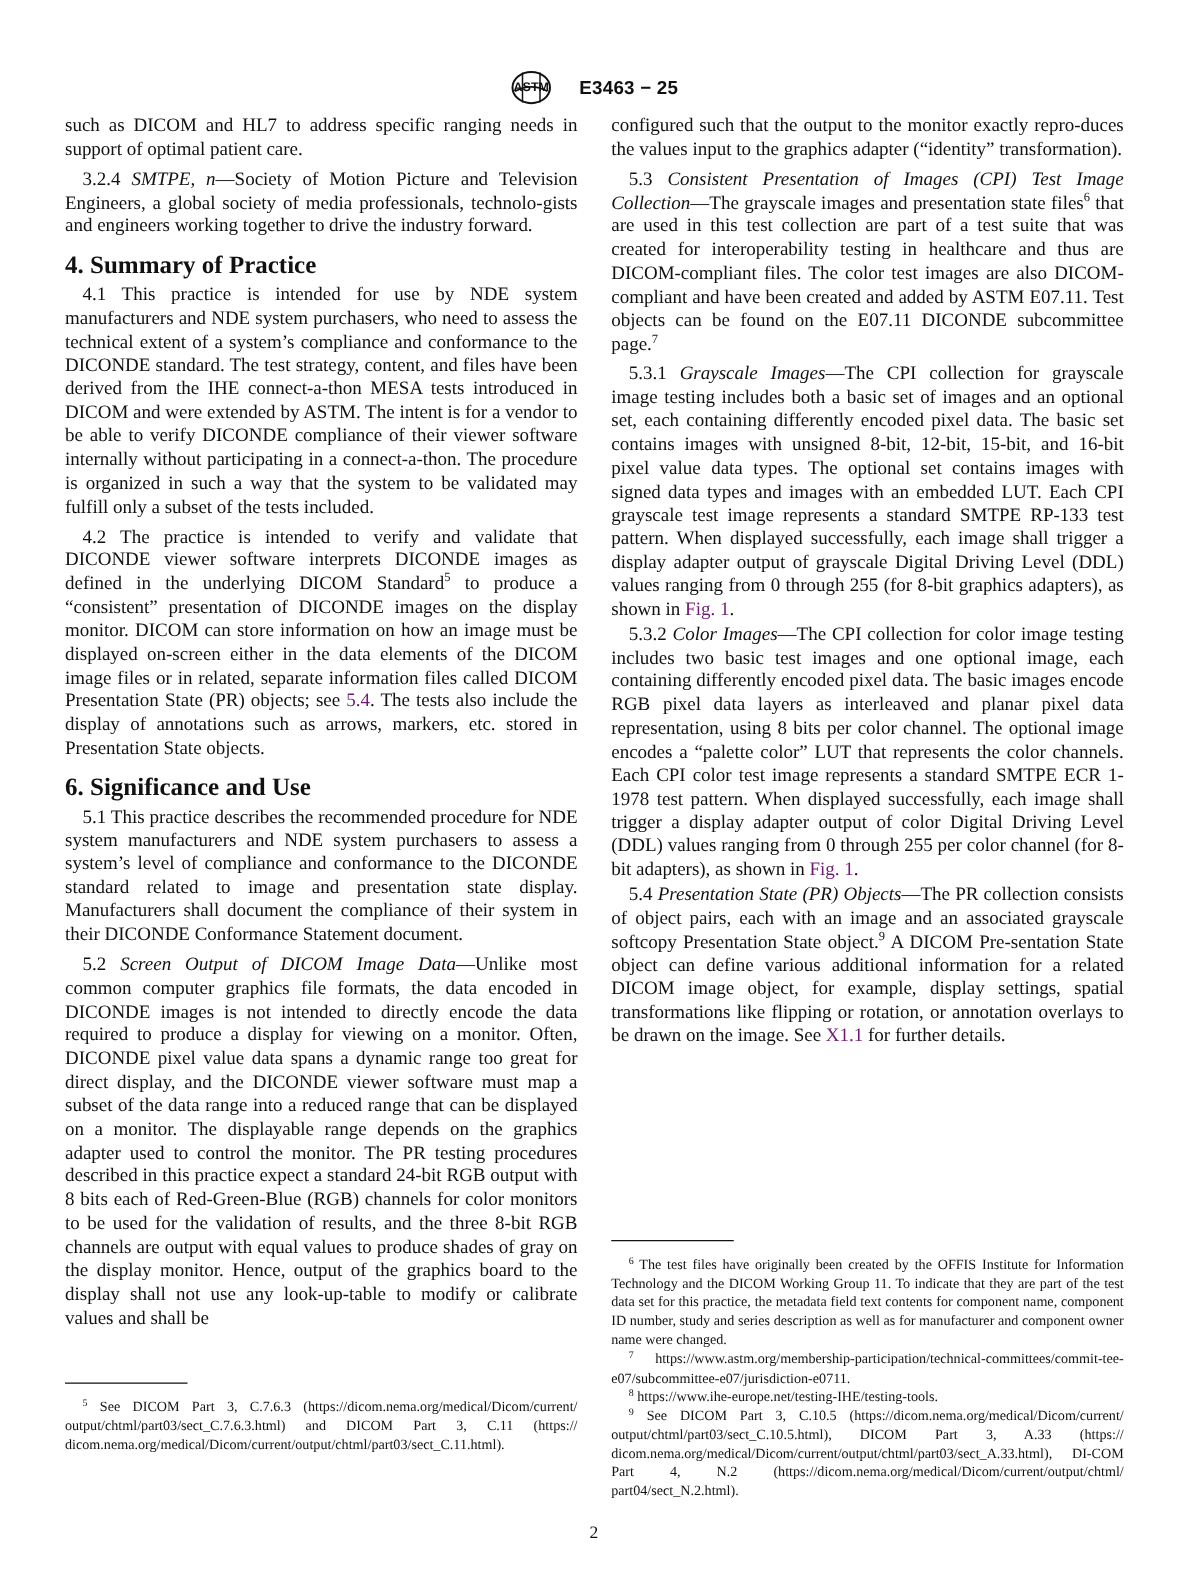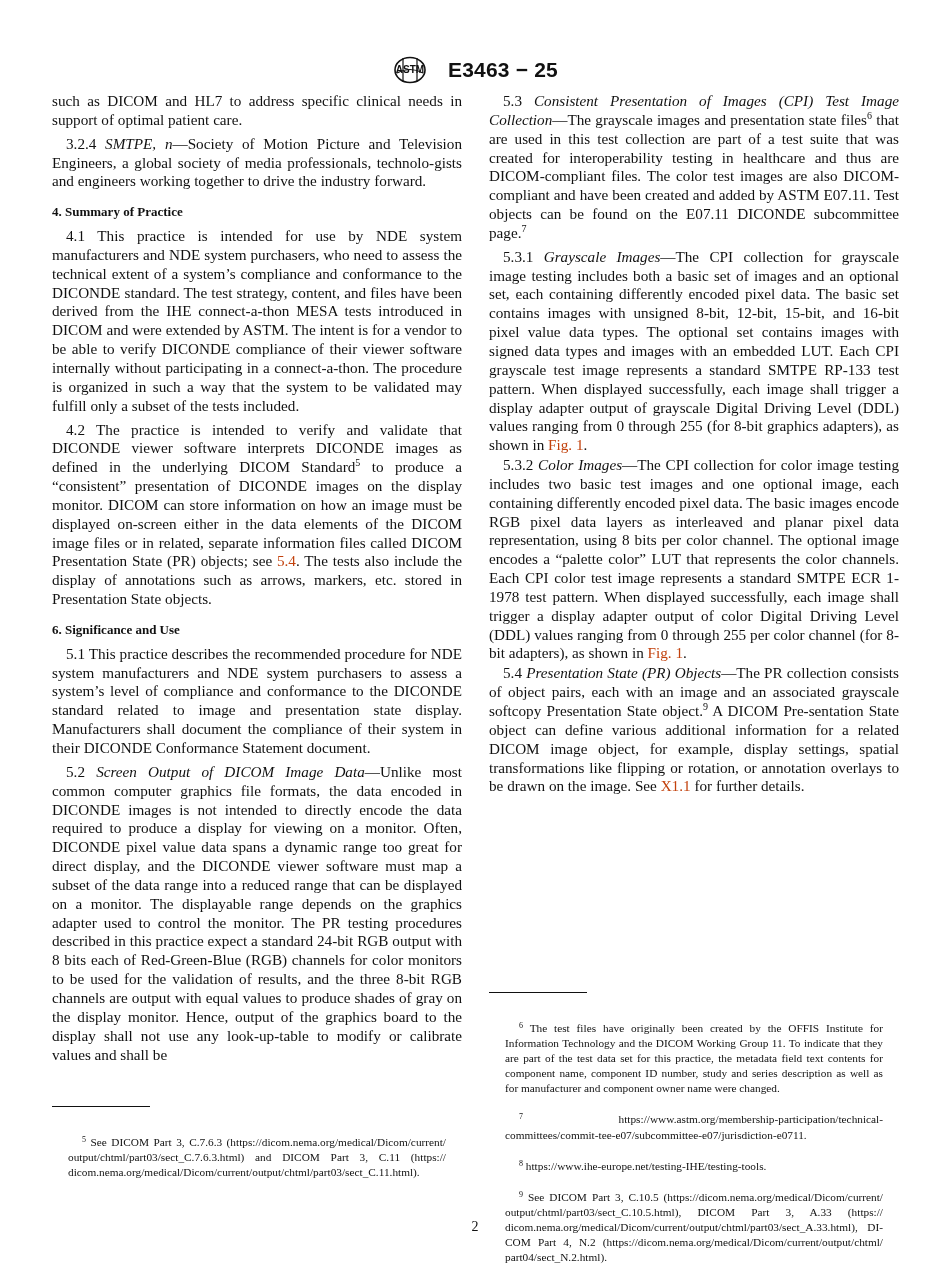--- a/index.html
+++ b/index.html
@@ -8,45 +8,45 @@
     font-family: "Liberation Serif", "DejaVu Serif", serif;
     color: #111111;
   }
   .header {
     position: absolute; left: 0; top: 56px; width: 950px; height: 28px;
     display: flex; justify-content: center; align-items: center; gap: 20px;
   }
   .logo { width: 36px; height: 28px; display: inline-block; }
   .doc-id {
     font-family: "Liberation Sans", "DejaVu Sans", sans-serif;
-    font-weight: bold; font-size: 21px; letter-spacing: 0.2px;
+    font-weight: bold; font-size: 15px; letter-spacing: 0.2px;
   }
   .col {
     position: absolute; top: 92px; width: 410px;
     font-size: 15.2px; line-height: 18.85px; text-align: justify;
     hyphens: manual;
   }
   .col.left { left: 52px; }
   .col.right { left: 489px; }
   .col p { margin: 0 0 5px 0; text-indent: 14px; }
   .col p.noindent { text-indent: 0; }
   .col h2 {
-    font-size: 13px; font-weight: bold; margin: 12px 0 5px 0; line-height: 18.85px;
+    font-size: 20px; font-weight: bold; margin: 12px 0 5px 0; line-height: 18.85px;
   }
   .col sup { font-size: 10px; line-height: 0; vertical-align: 6px; }
-  .link { color: #c2410c; }
+  .link { color: #701a75; }
   i { font-style: italic; }
   .fn-rule { width: 98px; height: 1px; background: #111; margin: 0; }
   .footnotes {
     position: absolute; width: 410px;
     font-size: 11.3px; line-height: 15.1px; text-align: justify;
   }
   .footnotes.left { left: 52px; top: 1106px; }
   .footnotes.right { left: 489px; top: 992px; }
-  .footnotes p { margin: 16px; text-indent: 14px; }
+  .footnotes p { margin: 0; text-indent: 14px; }
   .footnotes .rule-wrap { height: 13px; }
   .footnotes sup { font-size: 8px; line-height: 0; vertical-align: 4px; }
   .page-num {
     position: absolute; left: 0; top: 1219px; width: 950px; text-align: center;
     font-size: 14px;
   }
 </style>
 </head>
 <body>
 
@@ -57,21 +57,21 @@
       <path d="M5 17 Q18 10 31 17" fill="none" stroke="#111" stroke-width="1.2"></path>
       <text x="18" y="17" text-anchor="middle" font-family="Liberation Sans, sans-serif" font-size="10" font-weight="bold" fill="#111">ASTM</text>
       <line x1="11" y1="2" x2="11" y2="26" stroke="#111" stroke-width="1.2"></line>
       <line x1="25" y1="2" x2="25" y2="26" stroke="#111" stroke-width="1.2"></line>
     </svg>
   </span>
   <span class="doc-id">E3463 − 25</span>
 </div>
 
 <div class="col left">
-  <p class="noindent">such as DICOM and HL7 to address specific clinical needs in support of optimal patient care.</p>
+  <p class="noindent">such as DICOM and HL7 to address specific ranging needs in support of optimal patient care.</p>
 
   <p><span>3.2.4</span> <i>SMTPE, n</i><span>—Society of Motion Picture and Television Engineers, a global society of media professionals, technolo-gists and engineers working together to drive the industry forward.</span></p>
 
   <h2>4.  Summary of Practice</h2>
 
   <p>4.1 This practice is intended for use by NDE system manufacturers and NDE system purchasers, who need to assess the technical extent of a system’s compliance and conformance to the DICONDE standard. The test strategy, content, and files have been derived from the IHE connect-a-thon MESA tests introduced in DICOM and were extended by ASTM. The intent is for a vendor to be able to verify DICONDE compliance of their viewer software internally without participating in a connect-a-thon. The procedure is organized in such a way that the system to be validated may fulfill only a subset of the tests included.</p>
 
   <p><span>4.2 The practice is intended to verify and validate that DICONDE viewer software interprets DICONDE images as defined in the underlying DICOM Standard</span><sup>5</sup><span> to produce a “consistent” presentation of DICONDE images on the display monitor. DICOM can store information on how an image must be displayed on-screen either in the data elements of the DICOM image files or in related, separate information files called DICOM Presentation State (PR) objects; see </span><span class="link">5.4</span><span>. The tests also include the display of annotations such as arrows, markers, etc. stored in Presentation State objects.</span></p>
 
   <h2>6.  Significance and Use</h2>
@@ -82,20 +82,21 @@
 </div>
 
 <div class="footnotes left">
   <div class="rule-wrap">
       <div class="fn-rule"></div>
     </div>
   <p><sup>5</sup><span> See DICOM Part 3, C.7.6.3 (https://dicom.nema.org/medical/Dicom/current/ output/chtml/part03/sect_C.7.6.3.html) and DICOM Part 3, C.11 (https:// dicom.nema.org/medical/Dicom/current/output/chtml/part03/sect_C.11.html).</span></p>
 </div>
 
 <div class="col right">
+  <p class="noindent">configured such that the output to the monitor exactly repro-duces the values input to the graphics adapter (“identity” transformation).</p>
 
   <p><span>5.3</span> <i>Consistent Presentation of Images (CPI) Test Image Collection</i><span>—The grayscale images and presentation state files</span><sup>6</sup><span> that are used in this test collection are part of a test suite that was created for interoperability testing in healthcare and thus are DICOM-compliant files. The color test images are also DICOM-compliant and have been created and added by ASTM E07.11. Test objects can be found on the E07.11 DICONDE subcommittee page.</span><sup>7</sup></p>
 
   <p style="margin-bottom:1px"><span>5.3.1</span> <i>Grayscale Images</i><span>—The CPI collection for grayscale image testing includes both a basic set of images and an optional set, each containing differently encoded pixel data. The basic set contains images with unsigned 8-bit, 12-bit, 15-bit, and 16-bit pixel value data types. The optional set contains images with signed data types and images with an embedded LUT. Each CPI grayscale test image represents a standard SMTPE RP-133 test pattern. When displayed successfully, each image shall trigger a display adapter output of grayscale Digital Driving Level (DDL) values ranging from 0 through 255 (for 8-bit graphics adapters), as shown in </span><span class="link">Fig. 1</span><span>.</span></p>
 
   <p style="margin-bottom:1px"><span>5.3.2</span> <i>Color Images</i><span>—The CPI collection for color image testing includes two basic test images and one optional image, each containing differently encoded pixel data. The basic images encode RGB pixel data layers as interleaved and planar pixel data representation, using 8 bits per color channel. The optional image encodes a “palette color” LUT that represents the color channels. Each CPI color test image represents a standard SMTPE ECR 1-1978 test pattern. When displayed successfully, each image shall trigger a display adapter output of color Digital Driving Level (DDL) values ranging from 0 through 255 per color channel (for 8-bit adapters), as shown in </span><span class="link">Fig. 1</span><span>.</span></p>
 
 
   <p><span>5.4</span> <i>Presentation State (PR) Objects</i><span>—The PR collection consists of object pairs, each with an image and an associated grayscale softcopy Presentation State object.</span><sup>9</sup><span> A DICOM Pre-sentation State object can define various additional information for a related DICOM image object, for example, display settings, spatial transformations like flipping or rotation, or annotation overlays to be drawn on the image. See </span><span class="link">X1.1</span><span> for further details.</span></p>
 </div>

